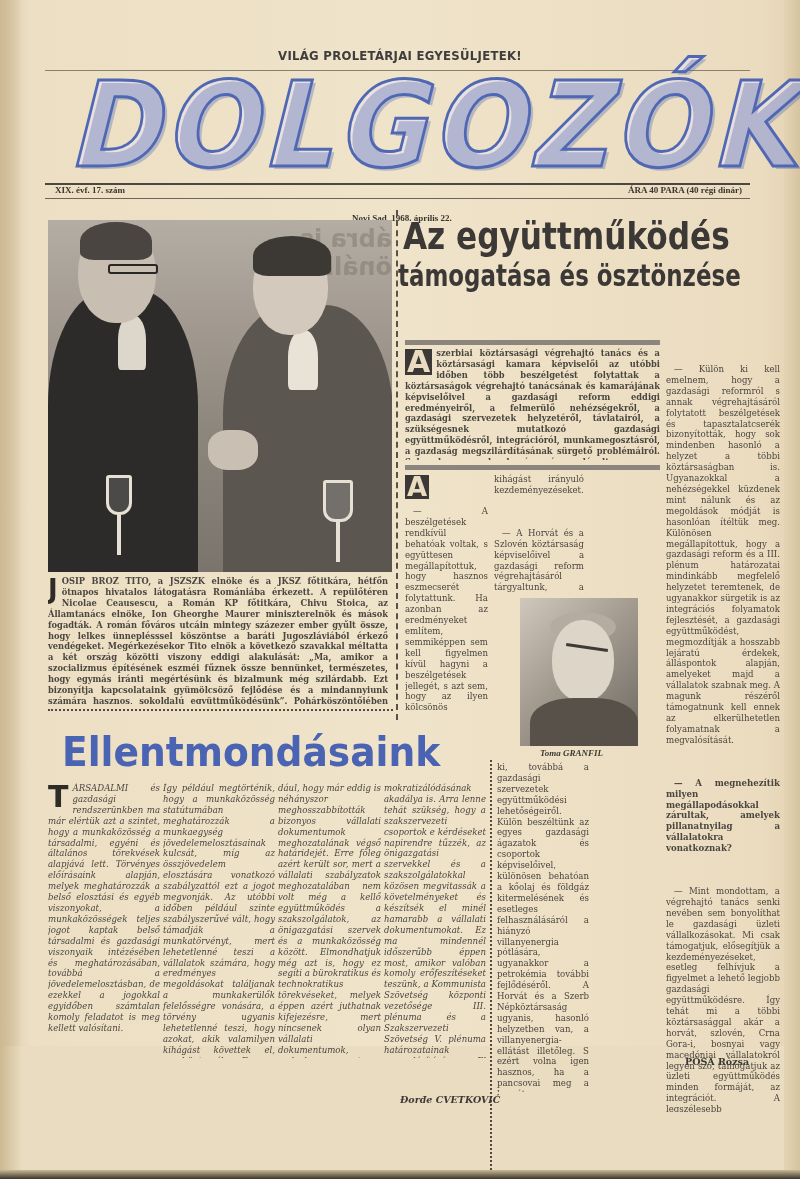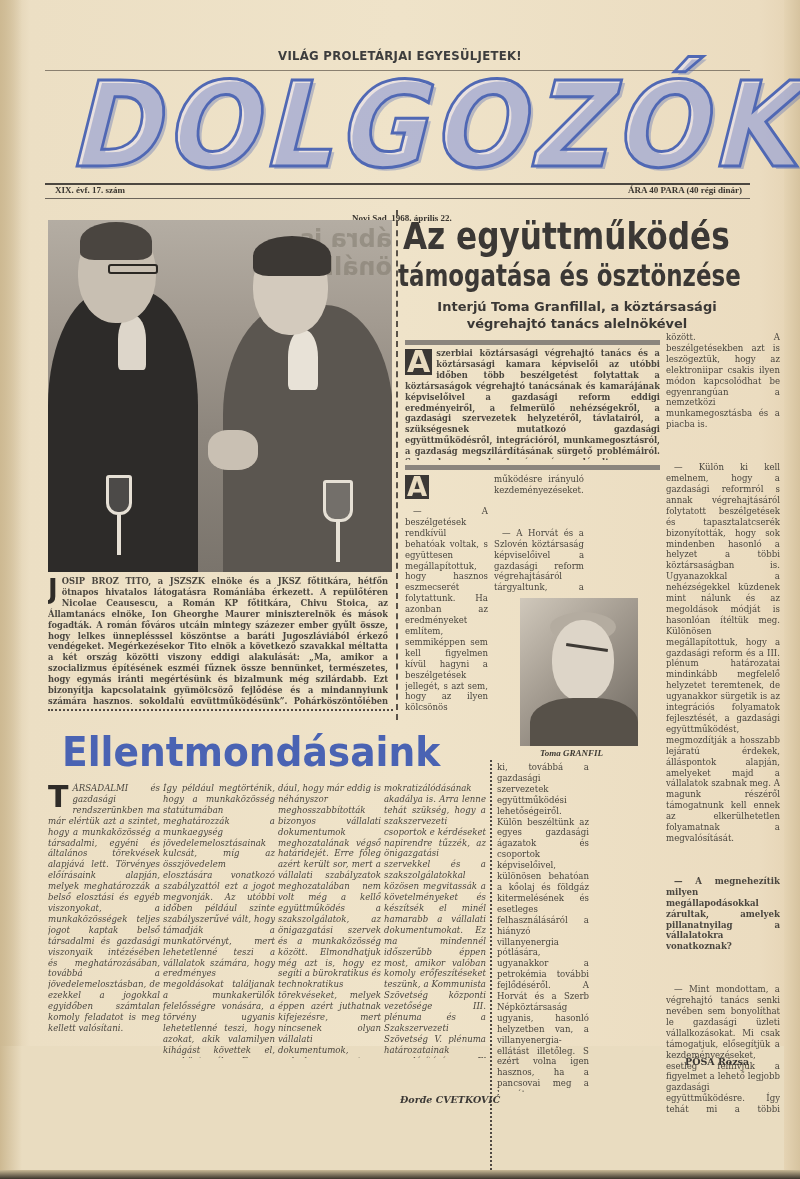--- a/index.html
+++ b/index.html
@@ -157,56 +157,54 @@
   <div class="col bold caption-box">
     <span class="dropcap small">J</span>
     <span>OSIP BROZ TITO, a JSZSZK elnöke és a JKSZ főtitkára, hétfőn ötnapos hivatalos látogatásra Romániába érkezett. A repülőtéren Nicolae Ceausescu, a Román KP főtitkára, Chivu Stoica, az Államtanács elnöke, Ion Gheorghe Maurer miniszterelnök és mások fogadták. A román főváros utcáin mintegy százezer ember gyűlt össze, hogy lelkes ünneplésssel köszöntse a baráti Jugoszláviából érkező vendégeket. Megérkezésekor Tito elnök a következő szavakkal méltatta a két ország közötti viszony eddigi alakulását: „Ma, amikor a szocializmus építésének eszméi fűznek össze bennünket, természetes, hogy egymás iránti megértésünk és bizalmunk még szilárdabb. Ezt bizonyítja kapcsolataink gyümölcsöző fejlődése és a mindannyiunk számára hasznos, sokoldalú együttműködésünk”. Pohárköszöntőjében arra is rámutatott, hogy a két szomszédos országot a közös érdekek mellett egybefűzik a békéért, az egyenjogú nemzetközi együttműködésért és a szocializmusért folyó harc szálai is.</span>
     
   </div>
   <div class="dotted-h" style="left:48px; top:709px; width:345px;"></div>
 
   <div class="vdash"></div>
   <div class="headline1">Az együttműködés</div>
   <div class="headline2">támogatása és ösztönzése</div>
-  <div class="subhead">Interjú Toma Granfillal, a köztársasági végrehajtó tanács alelnökével</div>
 
   <div class="grayrule" style="left:405px; top:340px; width:255px;"></div>
   <div class="col bold intro-box">
     <span class="dropcap" style="background:#3b3835;color:#e9dcc0;padding:0 2px;">A</span>
     <span>szerbiai köztársasági végrehajtó tanács és a köztársasági kamara képviselői az utóbbi időben több beszélgetést folytattak a köztársaságok végrehajtó tanácsának és kamarájának képviselőivel a gazdasági reform eddigi eredményeiről, a felmerülő nehézségekről, a gazdasági szervezetek helyzetéről, távlatairól, a szükségesnek mutatkozó gazdasági együttműködésről, integrációról, munkamegosztásról, a gazdaság megszilárdításának sürgető problémáiról. Sok, hasznos kezdeményezés valósult meg a megbeszélések kapcsán, s ennek hamarosan gyakorlati eredményei is megmutatkoznak. Toma Granfil elvtárs, a köztársasági végrehajtó tanács alelnöke személyesen is részt vett a beszélgetésekben, s ezért fölkértük, hogy kérdéseinkre válaszolva ismertesse olvasóinkkal a tárgyalások lényegét.</span>
   </div>
   <div class="grayrule" style="left:405px; top:465px; width:255px;"></div>
 
   <div class="col" style="left:405px; top:474px; width:83px; height:236px;">
     <span class="dropcap small" style="background:#3b3835;color:#e9dcc0;padding:0 2px;">A</span>
     <p>— A beszélgetések rendkívül behatóak voltak, s együttesen megállapítottuk, hogy hasznos eszmecserét folytattunk. Ha azonban az eredményeket említem, semmiképpen sem kell figyelmen kívül hagyni a beszélgetések jellegét, s azt sem, hogy az ilyen kölcsönös tárgyalások mennyire hozhatnak konkrét eredményeket. A végrehajtó tanácsok általában nem bonyolíthatnak le kereskedelmi, üzleti vállalkozásokat, nem konkretizálhatnak ilyen jellegű beszélgetéseket, hanem támogathatják, serkenthetik az együtt</p>
   </div>
 
   <div class="col" style="left:494px; top:474px; width:90px; height:118px;">
-    <span>működésre irányuló kezdeményezéseket.</span>
+    <span>kihágást irányuló kezdeményezéseket.</span>
     <p>— A Horvát és a Szlovén köztársaság képviselőivel a gazdasági reform végrehajtásáról tárgyaltunk, a gazdasági szervezetek helyzetéről, s ennek keretében széles körű együttműködésről, az esetleges akadályokról, amelyek gátolhatják azt, hogy az együttműködéshez megfelelő légkör alakuljon</p>
   </div>
 
   <div class="portrait">
     <div class="hair"></div>
     <div class="head"></div>
     <div class="glass"></div>
     <div class="suit"></div>
   </div>
   <div class="portrait-caption">Toma GRANFIL</div>
 
   <div class="dotted-v" style="left:490px; top:760px; height:410px;"></div>
   <div class="col" style="left:497px; top:762px; width:92px; height:330px;">
     <span>ki, továbbá a gazdasági szervezetek együttműködési lehetőségeiről. Külön beszéltünk az egyes gazdasági ágazatok és csoportok képviselőivel, különösen behatóan a kőolaj és földgáz kitermelésének és esetleges felhasználásáról a hiányzó villanyenergia pótlására, ugyanakkor a petrokémia további fejlődéséről. A Horvát és a Szerb Népköztársaság ugyanis, hasonló helyzetben van, a villanyenergia-ellátást illetőleg. S ezért volna igen hasznos, ha a pancsovai meg a horvát népköztársaságbeli naftafeldolgozó vállalatok szorosabb együttműködésre lépnének. Meg kell jegyeznem, hogy együttműködés, bizonyos gazdasági egyezség máris létezik, s a magunk részéről továbbra is ösztönözni fogjuk a gazdasági kapcsolatokat.</span>
     
     
   </div>
 
   <div class="col" style="left:666px; top:332px; width:114px; height:780px;">
-    <span>között. A beszélgetésekben azt is leszögeztük, hogy az elektroniipar csakis ilyen módon kapcsolódhat be egyenrangúan a nemzetközi munkamegosztásba és a piacba is.</span>
     <p>— Külön ki kell emelnem, hogy a gazdasági reformról s annak végrehajtásáról folytatott beszélgetések és tapasztalatcserék bizonyították, hogy sok mindenben hasonló a helyzet a többi köztársaságban is. Ugyanazokkal a nehézségekkel küzdenek mint nálunk és az megoldások módját is hasonlóan ítéltük meg. Különösen megállapítottuk, hogy a gazdasági reform és a III. plénum határozatai mindinkább megfelelő helyzetet teremtenek, de ugyanakkor sürgetik is az integrációs folyamatok fejlesztését, a gazdasági együttműködést, megmozdítják a hosszabb lejáratú érdekek, álláspontok alapján, amelyeket majd a vállalatok szabnak meg. A magunk részéről támogatnunk kell ennek az elkerülhetetlen folyamatnak a megvalósítását.</p>
     <p class="q">— A megnehezítik milyen megállapodásokkal zárultak, amelyek pillanatnyilag a vállalatokra vonatkoznak?</p>
     <p>— Mint mondottam, a végrehajtó tanács senki nevében sem bonyolíthat le gazdasági üzleti vállalkozásokat. Mi csak támogatjuk, elősegítjük a kezdeményezéseket, esetleg felhívjuk a figyelmet a lehető legjobb gazdasági együttműködésre. Így tehát mi a többi köztársasággal akár a horvát, szlovén, Crna Gora-i, bosnyai vagy macedóniai vállalatokról legyen szó, támogatjuk az üzleti együttműködés minden formáját, az integrációt. A legszélesebb kapcsolatokat külön a kamaráknak, a gazdasági szervezeteknek és a szövetségeiknek kell létrehozniuk. A kapcsolat azonban nemcsak akkor fontos, ha üzleti együttműködésről vagy integrációról van szó, hanem tapasztalatcsere, időleges megbeszélések is szükségesek teszik ezeket a vállalatok közötti kapcsolatokat gazdasági életünk megszilárdítása érdekében. Ebben rejlik tulajdonképpen a tapasztalatcsere lényege, így alakítjuk a jó munkafeltételeket stb.</p>
     
     
   </div>
   <div class="signature upright" style="left:685px; top:1056px;">PÓSA Rózsa</div>
 
   <div class="headline3">Ellentmondásaink</div>
 

